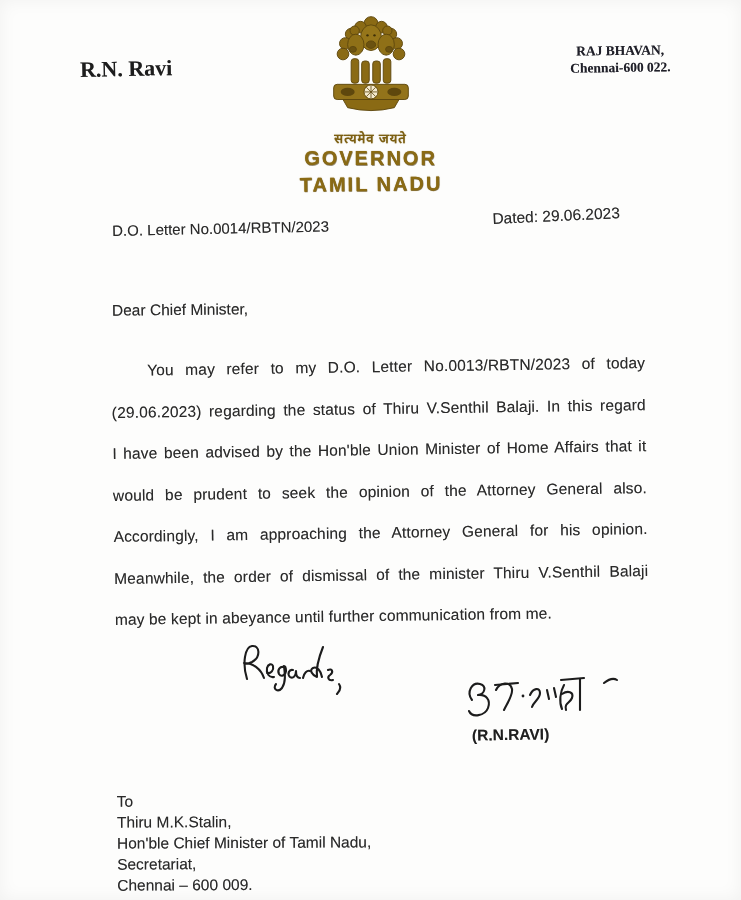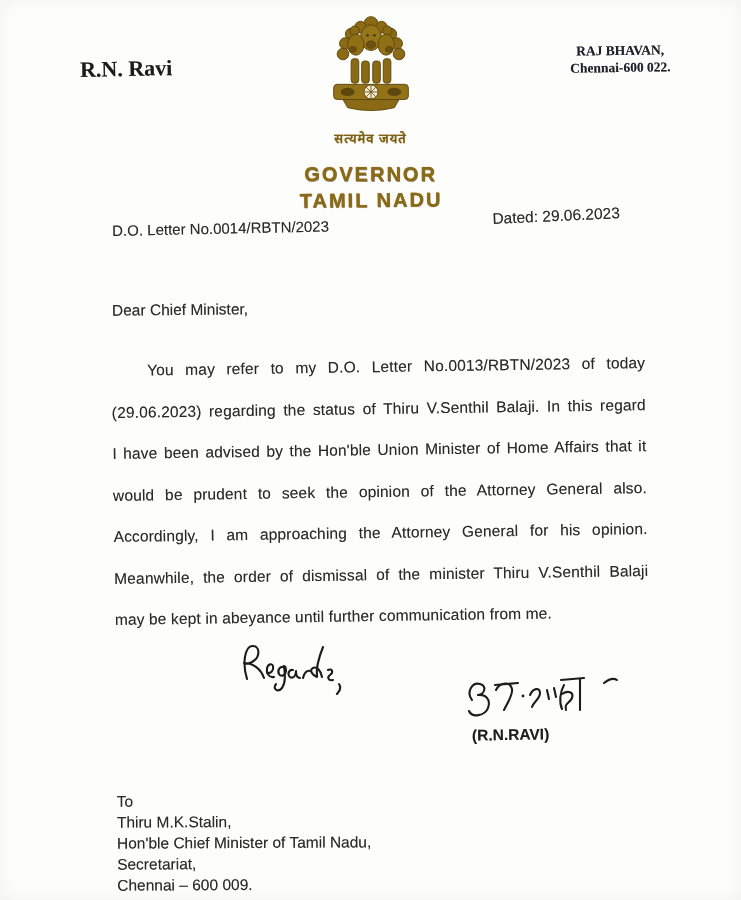--- a/index.html
+++ b/index.html
@@ -32,21 +32,21 @@
     position:absolute; left:50%; top:12px; transform:translateX(-50%);
     width:260px; text-align:center;
   }
   .motto{
     font-size:13px; font-weight:bold; letter-spacing:1px;
     color:#7c5f12; margin-top:1px;
     text-shadow:0 0 1px rgba(124,95,18,0.6);
   }
   .gov-title{
     font-size:20px; font-weight:bold; letter-spacing:2px;
-    color:#8a6a14; margin-top:16px;
+    color:#8a6a14; margin-top:0;
     text-shadow:0.5px 0.5px 0 rgba(60,44,6,0.5), 0 0 1px rgba(138,106,20,0.8);
   }
   .gov-title.second{ margin-top:3px; transform:rotate(-0.6deg); }
 
   
   .letter-no{
     position:absolute; left:112px; top:222px;
     font-size:15px; transform:rotate(-1.2deg); transform-origin:left top;
   }
   .dated{

